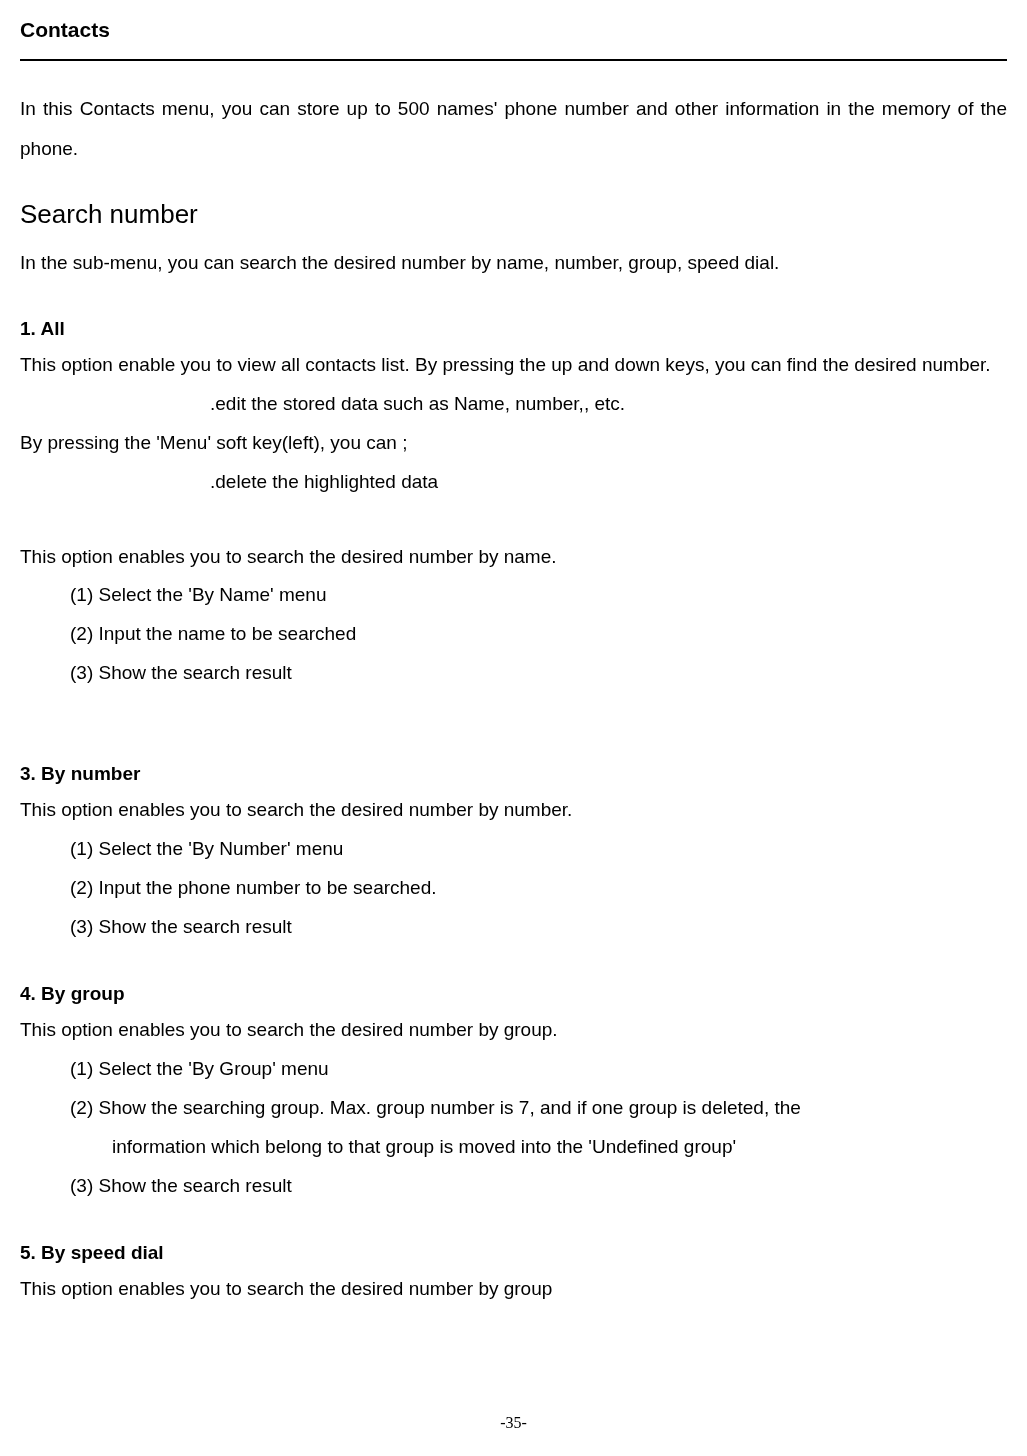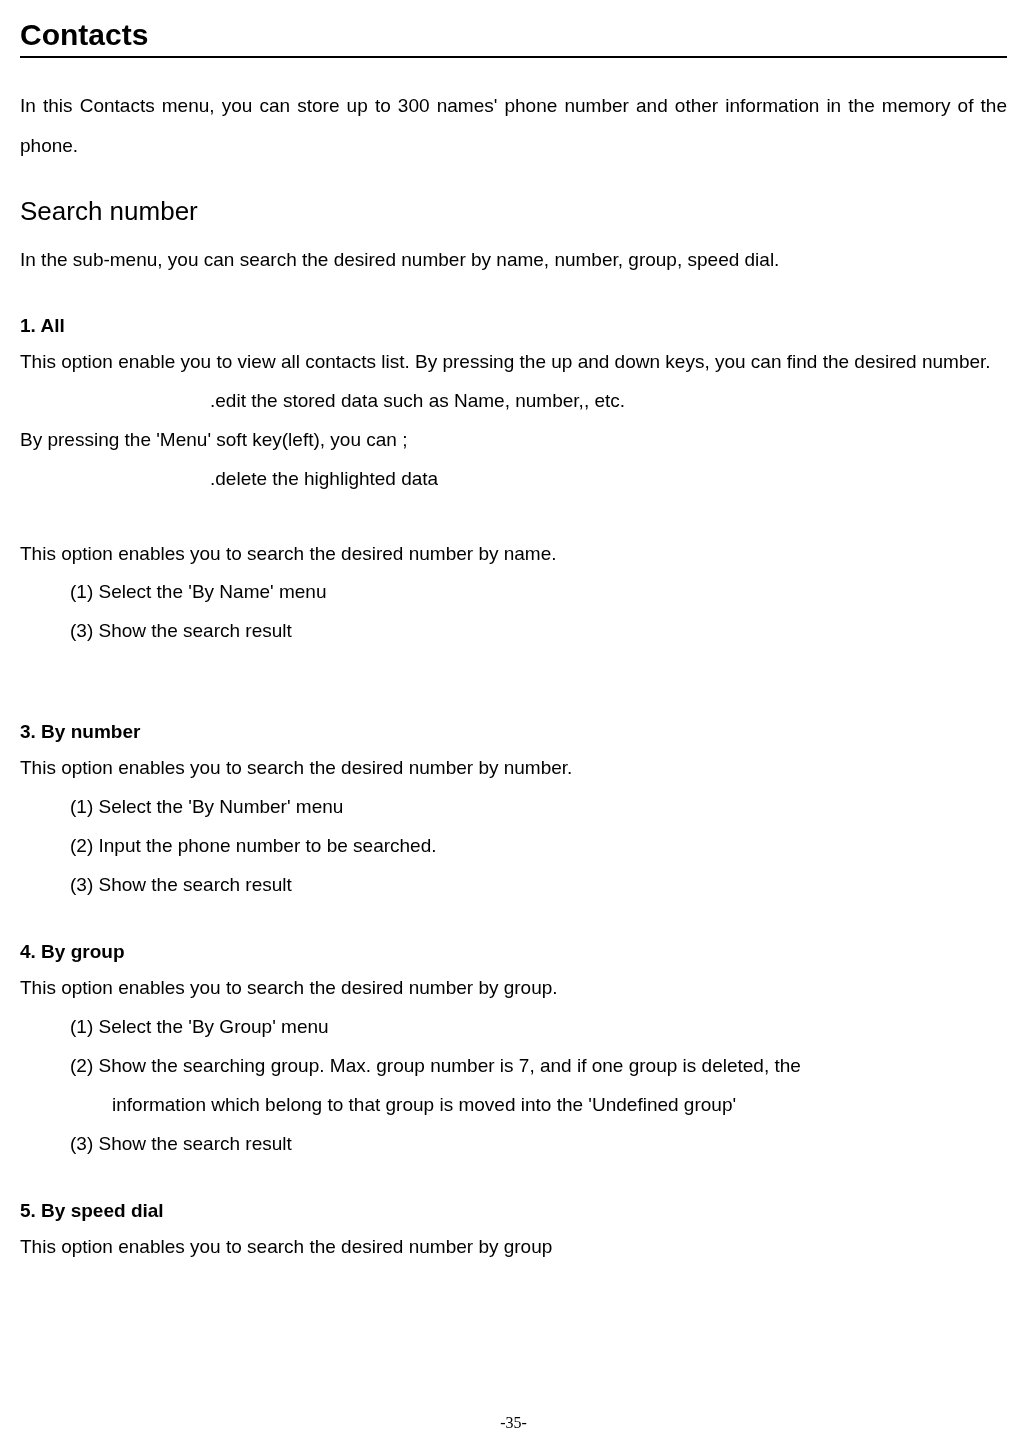--- a/index.html
+++ b/index.html
@@ -10,23 +10,23 @@
     body {
       font-family: Verdana, Geneva, sans-serif;
       width: 1027px;
       height: 1456px;
       background: white;
       color: #000;
       padding: 18px 20px 0 20px;
       position: relative;
     }
     .page-title {
-      font-size: 30px;
+      font-size: 21px;
       font-weight: bold;
-      padding-bottom: 4px;
+      padding-bottom: 17px;
       border-bottom: 2.5px solid #000;
       margin-bottom: 28px;
     }
     .intro-text {
       font-size: 19px;
       line-height: 2.1;
       margin-bottom: 30px;
       text-align: justify;
     }
     .section-heading {
@@ -78,36 +78,37 @@
     }
     .extra-gap {
       margin-bottom: 70px;
     }
   </style>
 </head>
 <body>
 
 <h1 class="page-title">Contacts</h1>
 
-<p class="intro-text">In this Contacts menu, you can store up to 300 names' phone number and other information in the memory of the phone.</p>
+<p class="intro-text">In this Contacts menu, you can store up to 500 names' phone number and other information in the memory of the phone.</p>
 
 <h2 class="section-heading">Search number</h2>
 <p class="section-intro">In the sub-menu, you can search the desired number by name, number, group, speed dial.</p>
 
 <div class="section-block">
   <p class="sub-heading">1. All</p>
   <p class="body-text just">This option enable you to view all contacts list. By pressing the up and down keys, you can find the desired number.</p>
   <p class="body-text indent-large">.edit the stored data such as Name, number,, etc.</p>
   <p class="body-text">By pressing the 'Menu' soft key(left), you can ;</p>
   <p class="body-text indent-large">.delete the highlighted data</p>
 </div>
 
 <div class="extra-gap">
   <p class="body-text">This option enables you to search the desired number by name.</p>
   <p class="body-text indent-list">(1) Select the 'By Name' menu</p>
+  <p class="body-text indent-list">(2) Input the name to be searched</p>
   <p class="body-text indent-list">(3) Show the search result</p>
 </div>
 
 <div class="section-block">
   <p class="sub-heading">3. By number</p>
   <p class="body-text">This option enables you to search the desired number by number.</p>
   <p class="body-text indent-list">(1)  Select the 'By Number' menu</p>
   <p class="body-text indent-list">(2)  Input the phone number to be searched.</p>
   <p class="body-text indent-list">(3)  Show the search result</p>
 </div>

